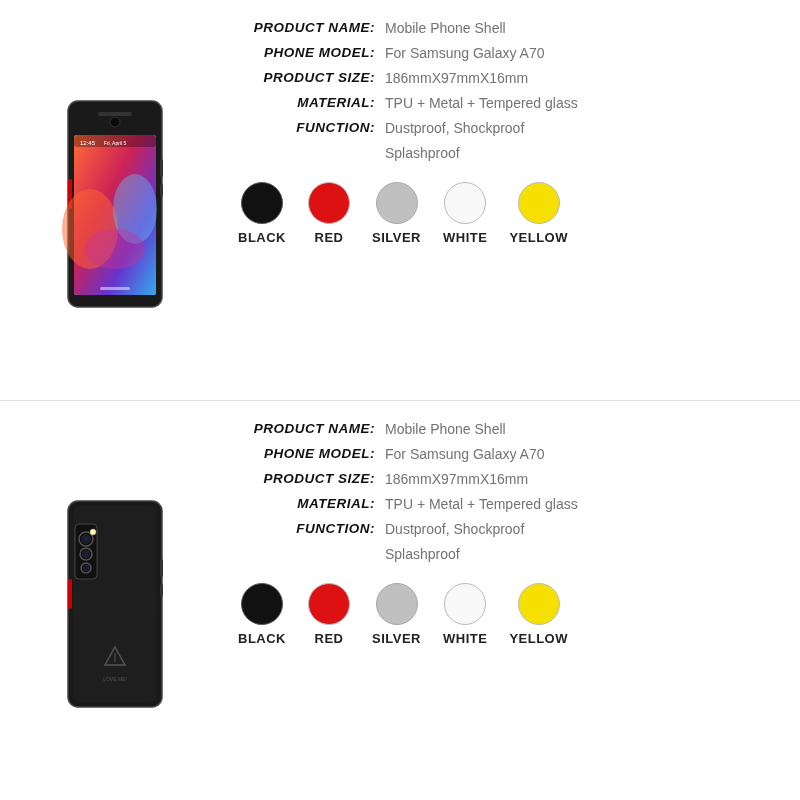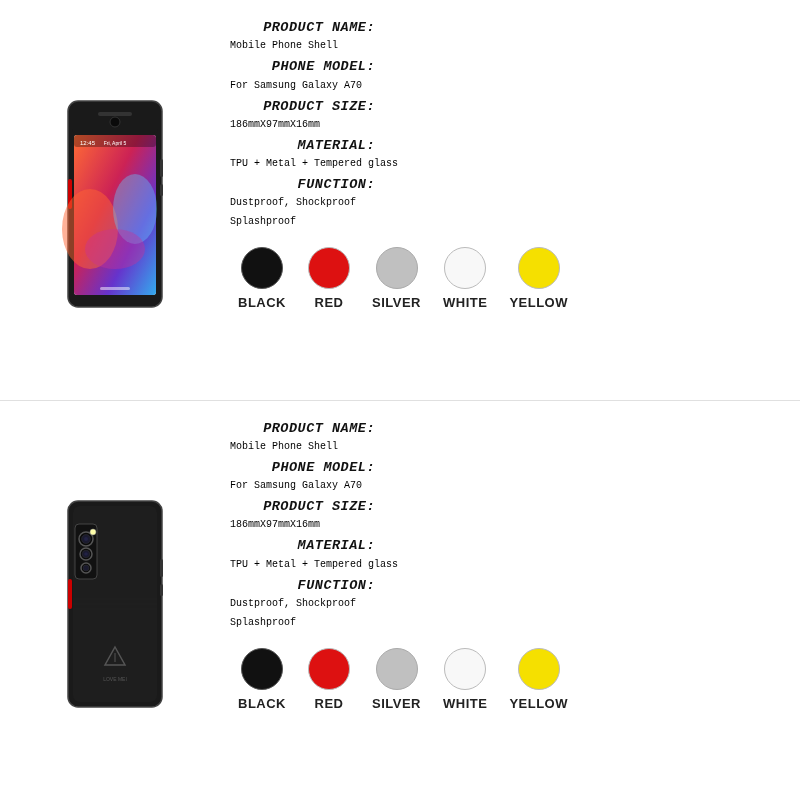--- a/index.html
+++ b/index.html
@@ -38,39 +38,37 @@
       flex: 1;
       display: flex;
       flex-direction: column;
       padding-left: 10px;
     }
     .spec-table {
       width: 100%;
     }
     .spec-row {
       display: flex;
-      flex-direction: column;
       margin-bottom: 4px;
       align-items: flex-start;
-      font-family: Liberation Mono, monospace;
     }
     .spec-label {
       font-weight: 900;
       font-size: 13.5px;
       color: #111;
       min-width: 155px;
       text-align: right;
       padding-right: 10px;
       font-style: italic;
       letter-spacing: 0.5px;
       line-height: 1.5;
     }
     .spec-value {
-      font-size: 10px;
-      color: #000000;
+      font-size: 14px;
+      color: #737373;
       line-height: 1.5;
       flex: 1;
     }
     .color-row {
       display: flex;
       flex-direction: row;
       margin-top: 14px;
       gap: 22px;
       align-items: flex-end;
       padding-left: 8px;

